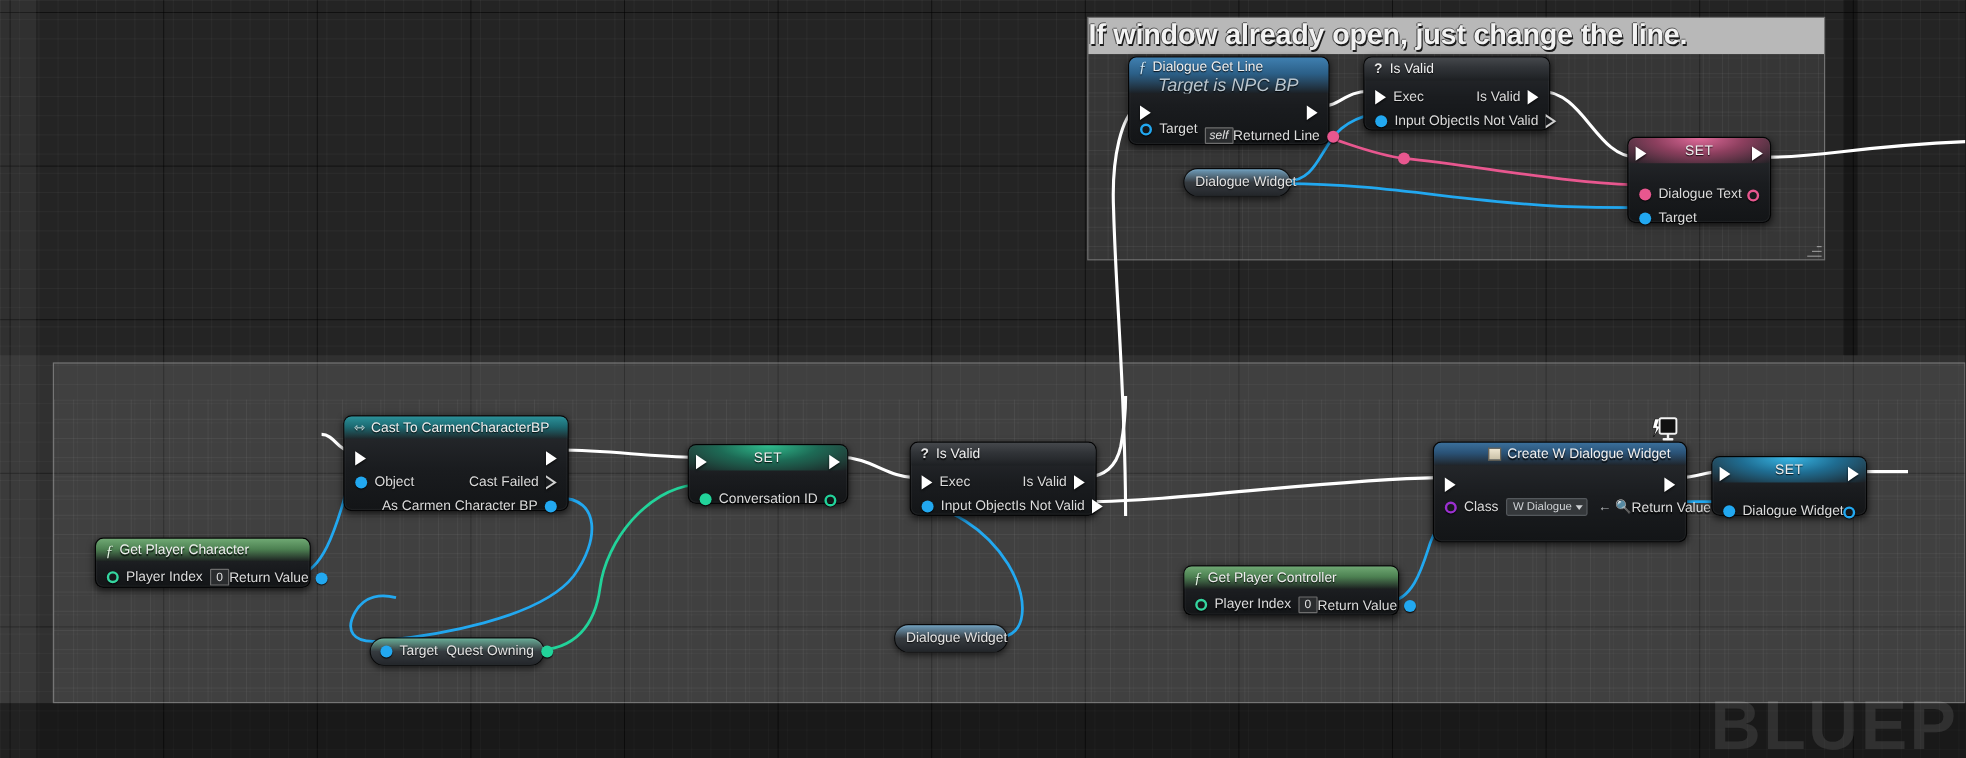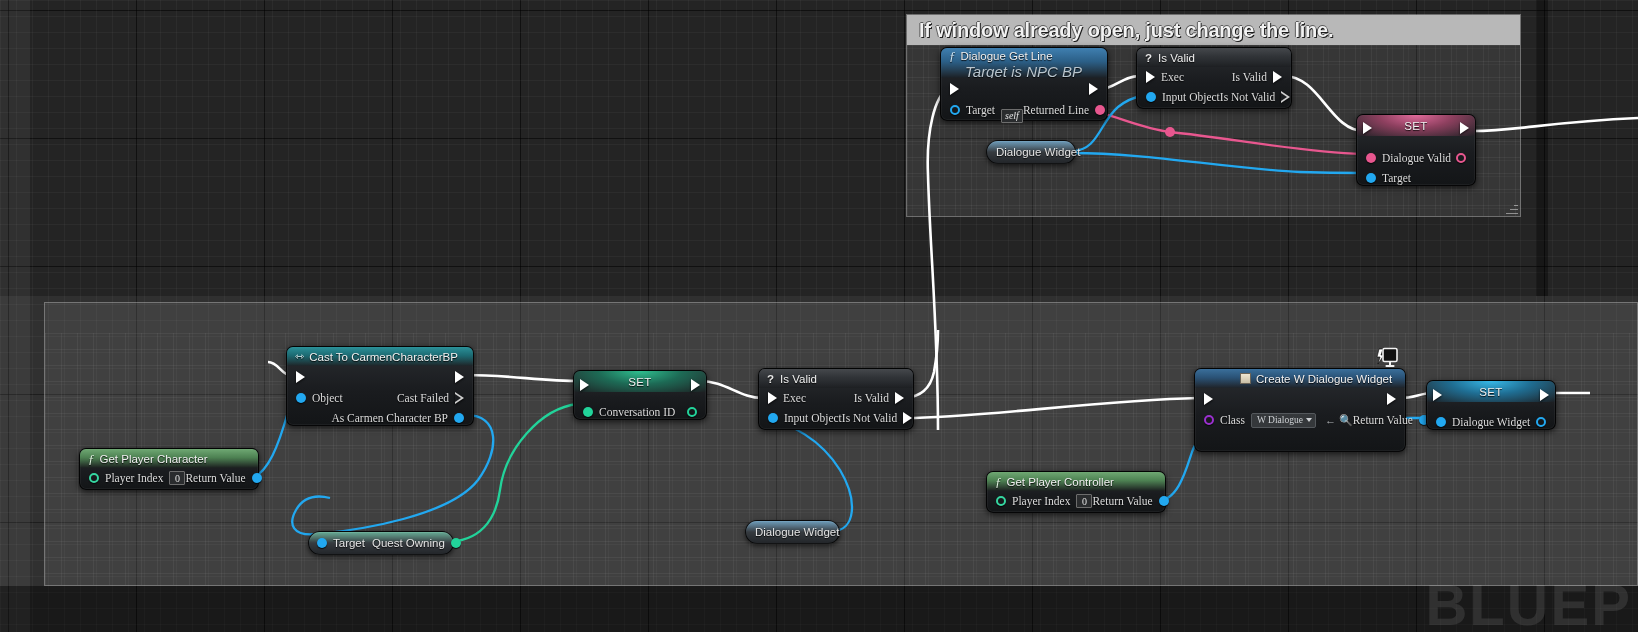--- a/index.html
+++ b/index.html
@@ -38,23 +38,23 @@
   
   .comment {
     position: absolute;
     border: 1px solid rgba(255,255,255,0.28);
     background: rgba(150,150,150,0.16);
   }
   .comment-bar {
     height: 30px;
     background: #b8b8b8;
     display: flex; align-items: center;
-    padding-left: 12px;
+    padding-left: 0;
     color: #f2f2f2;
-    font-size: 20px;
+    font-size: 24px;
     font-weight: bold;
     letter-spacing: -0.2px;
     text-shadow: 1px 1px 0 rgba(0,0,0,0.85), -1px 0 0 rgba(0,0,0,0.5), 0 -1px 0 rgba(0,0,0,0.5);
     white-space: nowrap;
     overflow: hidden;
   }
   .comment-grid {
     position: absolute; left:0; right:0; top:30px; bottom:0;
     background-image:
       linear-gradient(to right, rgba(255,255,255,0.05) 1px, transparent 1px),
@@ -114,25 +114,24 @@
     letter-spacing: 0.4px;
     height: 21px;
   }
   .head-set-green { background: radial-gradient(ellipse at 50% 0%, #2fbf8f 0%, #1d6a55 45%, rgba(22,34,30,0.15) 100%); }
   .head-set-blue  { background: radial-gradient(ellipse at 50% 0%, #37b8e8 0%, #1f6d92 45%, rgba(20,30,38,0.15) 100%); }
   .head-set-pink  { background: radial-gradient(ellipse at 50% 0%, #e06a9a 0%, #8c3f5e 45%, rgba(38,22,28,0.15) 100%); }
 
   .node-body { position: relative; padding: 0; }
   .pinrow {
     position: relative;
-    display: flex; align-items: center; justify-content: space-between;
+    display: flex; align-items: flex-end; justify-content: space-between;
     height: 20px;
     padding: 0 9px;
     white-space: nowrap;
-    font-family: Liberation Serif, serif;
   }
   .pin-left, .pin-right { display: flex; align-items: center; gap: 6px; }
   .pin-right { justify-content: flex-end; }
   .pinlabel { color: #dcdcdc; font-size: 11.5px; text-shadow: 0 1px 1px rgba(0,0,0,0.85); }
 
   
   .exec {
     width: 0; height: 0;
     border-top: 6px solid transparent;
     border-bottom: 6px solid transparent;
@@ -379,21 +378,21 @@
         <span class="pin-left" style="position:absolute;left:6px;top:-14px;">
             <span class="exec"></span>
           </span>
         <span class="pin-right" style="position:absolute;right:6px;top:-14px;">
             <span class="exec"></span>
           </span>
       </div>
       <div class="pinrow" style="margin-top:12px;">
         <span class="pin-left">
           <span class="dot" style="background:#e8578f;"></span>
-          <span class="pinlabel">Dialogue Valid</span>
+          <span class="pinlabel">Dialogue Text</span>
         </span>
         <span class="pin-right">
           <span class="dot ring" style="color:#e8578f;"></span>
         </span>
       </div>
       <div class="pinrow">
         <span class="pin-left">
           <span class="dot" style="background:#22a8f0;"></span>
           <span class="pinlabel">Target</span>
         </span>

